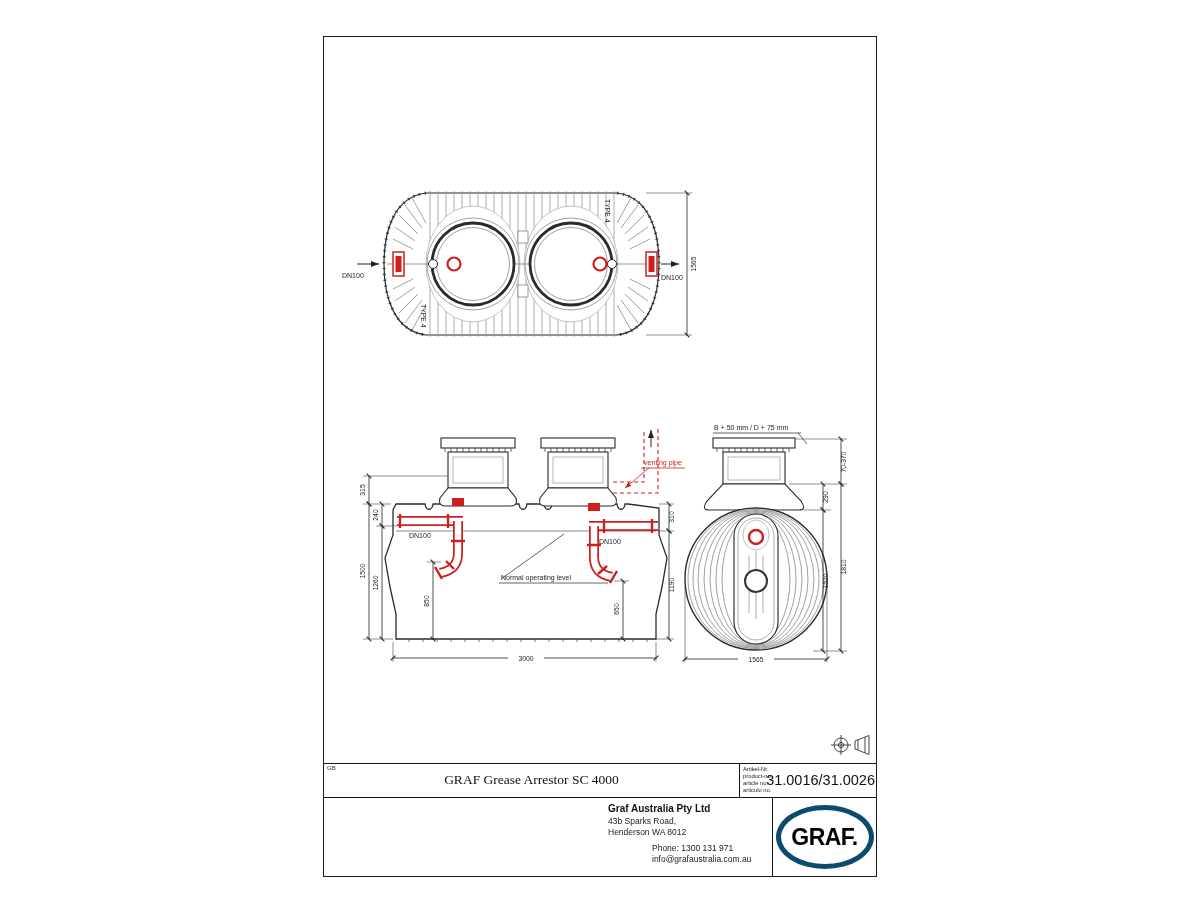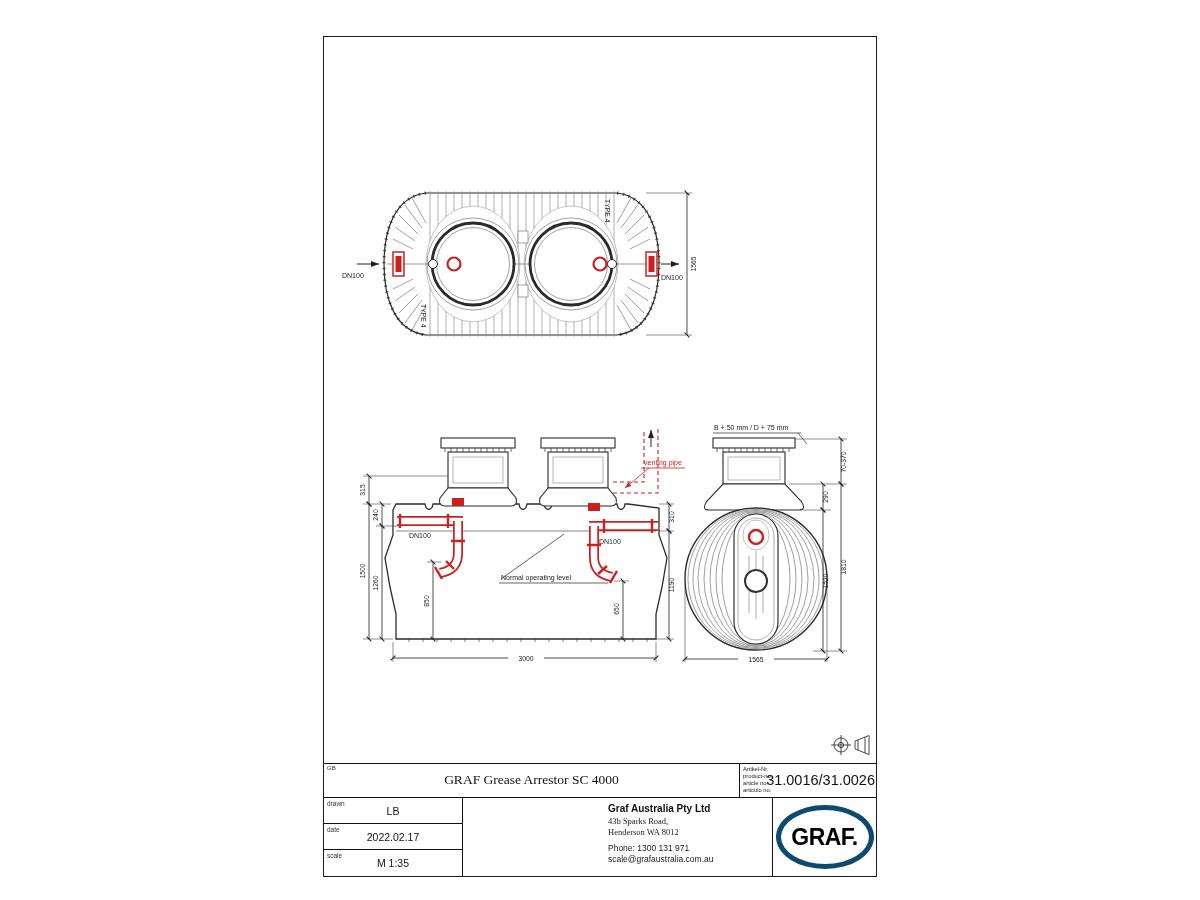--- a/index.html
+++ b/index.html
@@ -19,22 +19,22 @@
   .artnum{position:absolute;right:1px;top:8px;font-size:14.5px;color:#111;white-space:nowrap;background:transparent;margin-left:38px;}
   .rowsB{position:absolute;left:0;right:0;top:33px;bottom:0;border-top:1.2px solid #111;}
   .fcol1{position:absolute;left:0;top:0;bottom:0;width:139px;border-right:1.2px solid #111;box-sizing:border-box;}
   .fcol2{position:absolute;left:139px;top:0;bottom:0;width:137px;border-right:1.2px solid #111;box-sizing:border-box;}
   .fcell{position:relative;height:26.2px;box-sizing:border-box;border-bottom:1.2px solid #111;}
   .fcell:last-child{border-bottom:none;}
   .flabel{position:absolute;left:3px;top:2px;font-size:6.5px;color:#333;}
   .fvalue{position:absolute;left:0;right:0;top:7px;text-align:center;font-size:10.5px;color:#111;}
   .cellCo{position:absolute;left:276px;top:0;bottom:0;width:173px;border-right:1.2px solid #111;box-sizing:border-box;padding:5px 0 0 8px;}
   .coName{font-size:10px;font-weight:bold;color:#111;}
-  .coAddr{font-size:8.5px;line-height:10.5px;color:#222;margin-top:2px;font-family:Liberation Serif, serif;}
-  .coPhone{font-size:8.5px;line-height:10.5px;color:#222;margin-top:6px;}
+  .coAddr{font-size:8.5px;line-height:10.5px;color:#222;margin-top:2px;}
+  .coPhone{font-size:8.5px;line-height:10.5px;color:#222;margin-top:6px;margin-left:44px;}
   .cellLogo{position:absolute;left:449px;right:0;top:0;bottom:0;display:flex;align-items:center;justify-content:center;}
   .logoOval{width:88px;height:54px;border:5px solid #0c4a6e;border-radius:50%;display:flex;align-items:center;justify-content:center;background:#fff;}
   .logoTxt{font-size:23px;font-weight:800;letter-spacing:-0.5px;color:#000;transform:scaleY(1.05);}
   
   text{font-family:"Liberation Sans","DejaVu Sans",sans-serif;fill:#1d1d1d;}
   .dim{font-size:6.8px;}
   .lbl{font-size:7px;}
   .red{fill:#cc2020;}
 </style>
 </head>
@@ -279,43 +279,29 @@
           <div class="artlabels">
             <div>Artikel-Nr.</div>
             <div>product-no.</div>
             <div>article no.</div>
             <div>articulo no.</div>
           </div>
           <div class="artnum">31.0016/31.0026</div>
         </div>
       </div>
       <div class="rowsB">
-        <div class="fcol1">
-          <div class="fcell">
-            <span class="flabel">drawn</span>
-            <div class="fvalue">LB</div>
-          </div>
-          <div class="fcell">
-            <span class="flabel">date</span>
-            <div class="fvalue">2022.02.17</div>
-          </div>
-          <div class="fcell">
-            <span class="flabel">scale</span>
-            <div class="fvalue">M 1:35</div>
-          </div>
-        </div>
         <div class="cellCo">
           <div class="coName">Graf Australia Pty Ltd</div>
           <div class="coAddr">
             <div>43b Sparks Road,</div>
             <div>Henderson WA 8012</div>
           </div>
           <div class="coPhone">
             <div>Phone: 1300 131 971</div>
-            <div>scale@grafaustralia.com.au</div>
+            <div>info@grafaustralia.com.au</div>
           </div>
         </div>
         <div class="cellLogo">
           <div class="logoOval">
             <span class="logoTxt">GRAF.</span>
           </div>
         </div>
       </div>
     </div>
 

